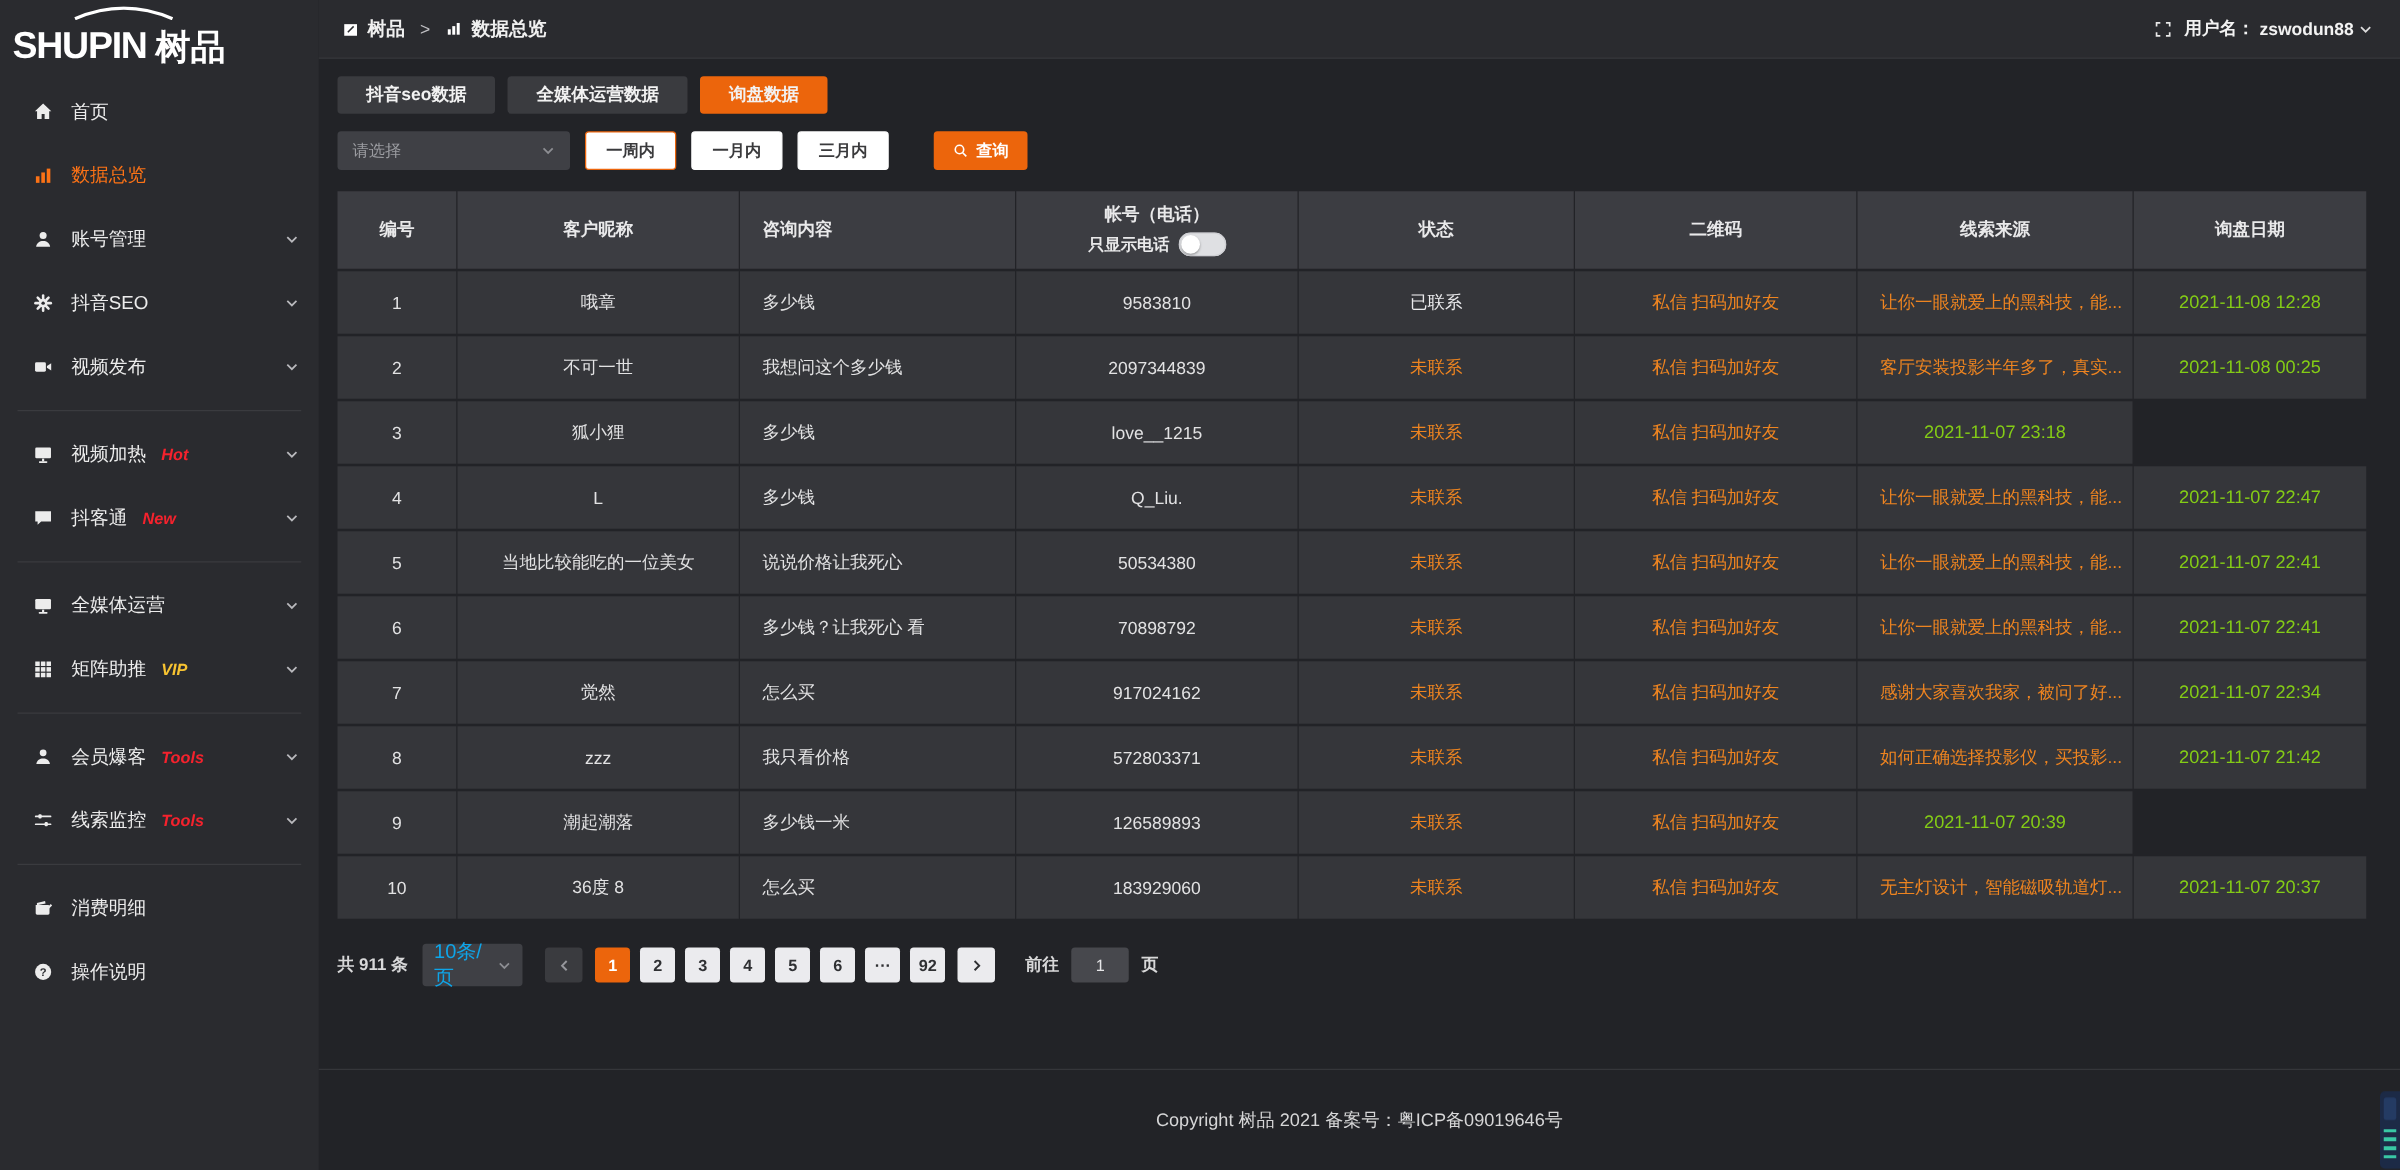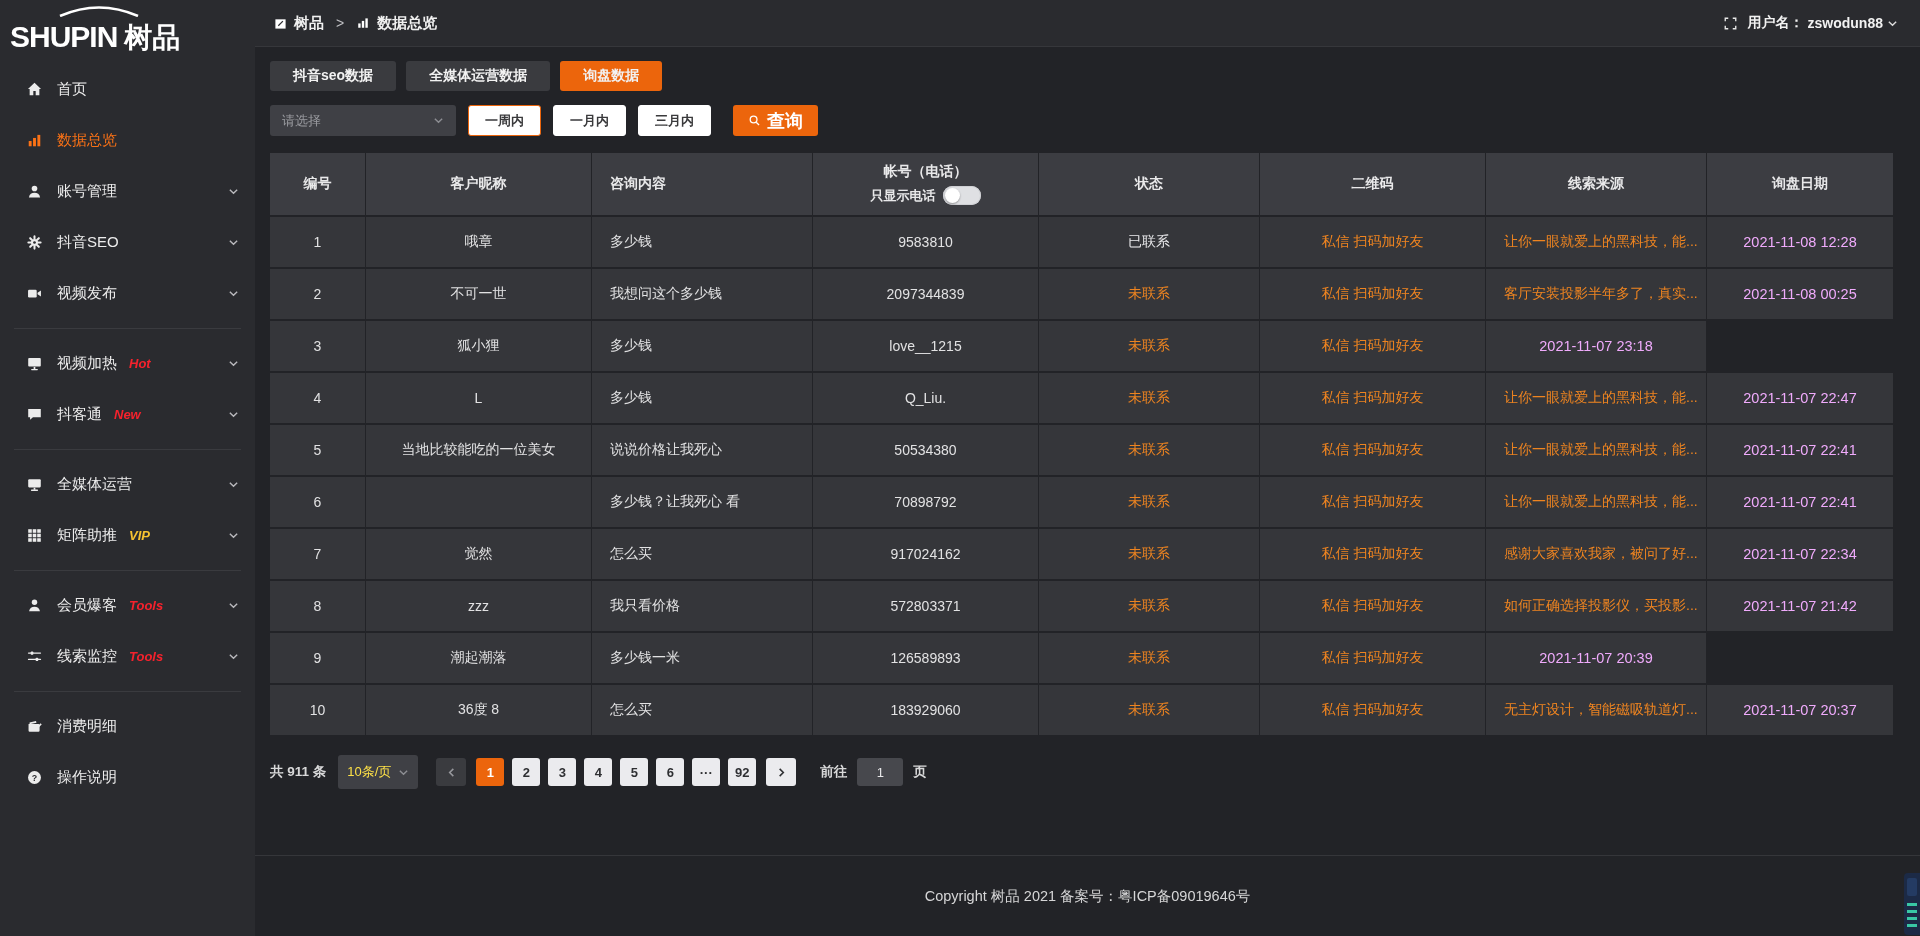--- a/index.html
+++ b/index.html
@@ -45,22 +45,22 @@
        font-size:14px;font-weight:bold;cursor:pointer;}
   .tab.active{background:var(--accent);}
   .filters{display:flex;align-items:center;gap:12px;margin-bottom:17px;}
   .select{height:31px;background:#3f4045;border-radius:3px;display:flex;align-items:center;
           justify-content:space-between;padding:0 12px;cursor:pointer;}
   .select.main{width:186px;color:#9b9ca1;font-size:13px;}
   .select .icn{width:11px;height:11px;color:#8d8e93;}
   .range-btn{height:31px;padding:0 16px;background:#fff;border:1px solid #fff;border-radius:3px;
              color:#3a3a3c;font-size:13px;font-weight:bold;cursor:pointer;}
   .range-btn.active{border-color:var(--accent);}
-  .btn-query{height:31px;padding:0 15px;margin-left:10px;background:var(--accent);border:none;border-radius:3px;
-             color:#fff;font-size:18px;font-weight:bold;display:flex;align-items:center;gap:6px;cursor:pointer;}
+  .btn-query{height:31px;padding:0 15px;margin-left:24px;background:var(--accent);border:none;border-radius:3px;
+             color:#fff;font-size:13px;font-weight:bold;display:flex;align-items:center;gap:6px;cursor:pointer;}
   .btn-query .icn{width:13px;height:13px;color:#fff;}
 
   
   .grid-row{display:grid;grid-template-columns:95px 225px 220px 225px 220px 225px 220px 1fr;column-gap:1px;}
   .thead{margin-bottom:2px;}
   .th{background:var(--cell-h);color:#e9e9ea;font-size:14px;font-weight:bold;height:62px;
       display:flex;align-items:center;justify-content:center;}
   .th.c-left{justify-content:flex-start;padding-left:18px;}
   .th-acct{flex-direction:column;gap:5px;}
   .acct-bottom{display:flex;align-items:center;gap:7px;font-size:13px;font-weight:bold;color:#e9e9ea;}
@@ -68,26 +68,26 @@
           box-shadow:inset 0 0 0 1px #cfd0d4;}
   .toggle::after{content:"";position:absolute;left:2px;top:2px;width:15px;height:15px;border-radius:50%;
                  background:#fff;box-shadow:0 1px 2px rgba(0,0,0,.35);}
   .trow{margin-bottom:2px;}
   .td{background:var(--cell);height:50px;display:flex;align-items:center;justify-content:center;
       color:var(--txt);font-size:14px;overflow:hidden;white-space:nowrap;}
   .td.c-left{justify-content:flex-start;padding-left:18px;}
   .td.lnk{color:var(--txt-orange);cursor:pointer;}
   .td.st-pending{color:var(--txt-orange);}
   .td.st-contacted{color:#eaeaec;}
-  .td.date{color:#f0abfc;font-size:14.5px;}
+  .td.date{color:#84cc16;font-size:14.5px;}
 
   
   .pager{display:flex;align-items:center;margin-top:18px;gap:10px;color:#d8d8d9;font-size:13.5px;}
   .total{font-weight:bold;margin-right:2px;}
-  .select.small{width:80px;height:28px;color:#fde047;font-size:13px;padding:17px 9px;}
+  .select.small{width:80px;height:28px;color:#0ea5e9;font-size:16px;padding:17px 9px;}
   .pg{height:28px;min-width:28px;border:none;border-radius:3px;font-size:13px;font-weight:bold;
       display:flex;align-items:center;justify-content:center;cursor:pointer;padding:0 4px;}
   .pg .icn{width:11px;height:11px;}
   .pg.prev{background:#3a3b3f;color:#96979c;width:30px;margin-left:8px;}
   .pages{display:flex;gap:8px;}
   .pg.num{background:#ebebee;color:#2f3033;}
   .pg.num.active{background:var(--accent);color:#fff;}
   .pg.next{background:#ebebee;color:#2f3033;width:30px;}
   .goto-label{margin-left:14px;font-weight:bold;}
   .goto-input{width:46px;height:28px;background:#47484d;border-radius:3px;color:#e6e6e8;font-size:13px;

